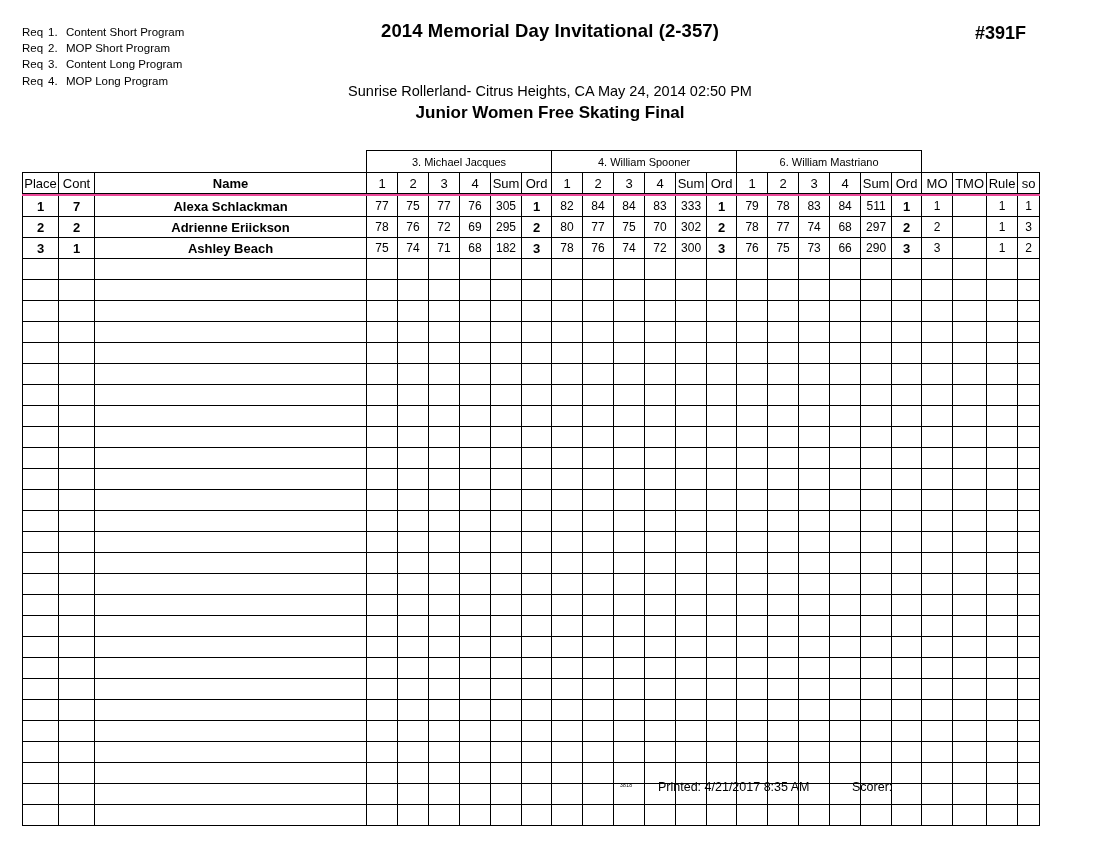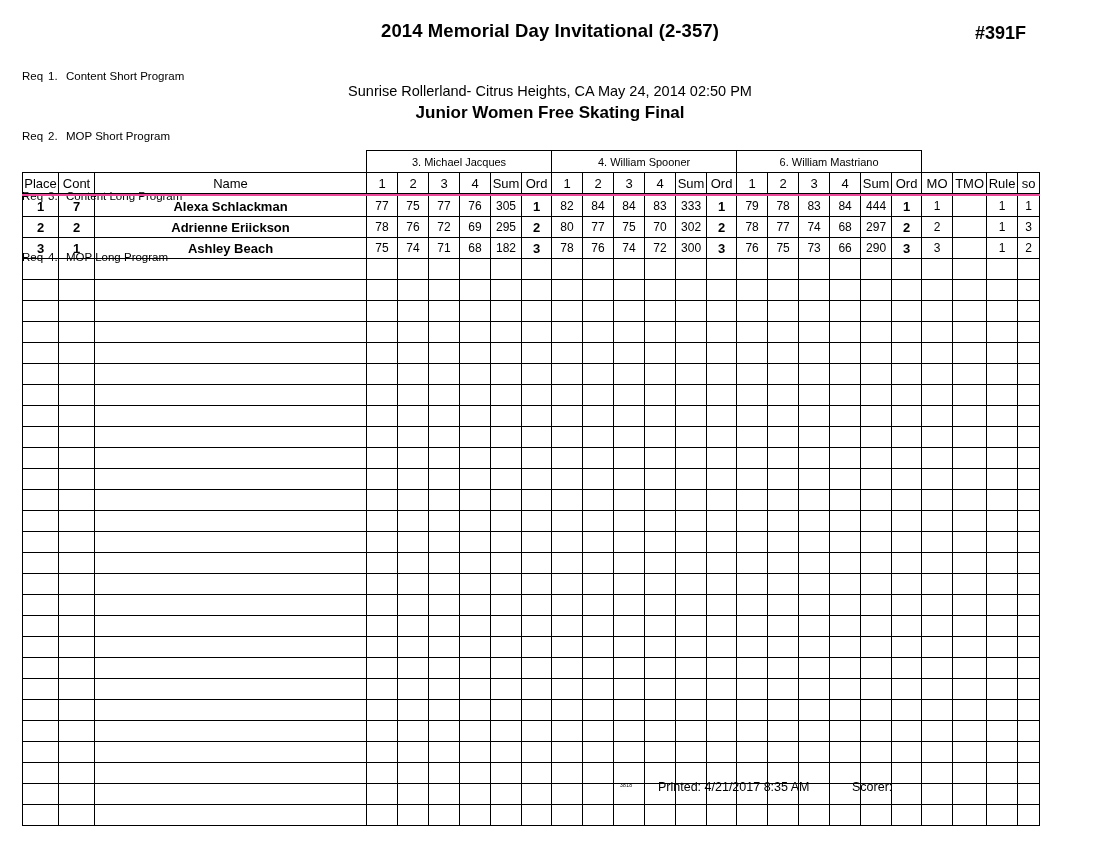--- a/index.html
+++ b/index.html
@@ -19,21 +19,21 @@
   
   #req-legend {
     position: absolute;
     left: 22px;
     top: 24px;
     font-size: 11.5px;
     line-height: 16.2px;
     white-space: nowrap;
   }
   #req-legend .req-line { display: block; }
-  #req-legend .req-tag { display: inline-block; width: 26px; margin-top: 44px; }
+  #req-legend .req-tag { display: inline-block; width: 26px; }
   #req-legend .req-num { display: inline-block; width: 18px; }
 
   
   #title-block {
     position: absolute;
     left: 220px;
     top: 20px;
     width: 660px;
     text-align: center;
   }
@@ -101,21 +101,21 @@
     font-size: 11px;
   }
   td.band-gap { border: none !important; }
 
   
   tr.head-row td {
     height: 21px;
     font-size: 13px;
     border-bottom: 2px solid #ec4899;
   }
-  td.h-left { text-align: left; padding-left: 5px; }
+  td.h-left { text-align: left; padding-left: 5px; font-weight: bold; }
 
   
   td.thickL { border-left: 4px solid #000; }
   td.thickR { border-right: 4px solid #000; }
 
   
   tr.head-row td.underline2 { box-shadow: inset 0 -3px 0 -2px #000; }
 
   
   tr.data-row td { height: 20px; }
@@ -257,21 +257,21 @@
           <td class="cell-score thickL">82</td>
           <td class="cell-score">84</td>
           <td class="cell-score">84</td>
           <td class="cell-score">83</td>
           <td class="cell-sum">333</td>
           <td class="cell-ord thickL thickR">1</td>
           <td class="cell-score thickL">79</td>
           <td class="cell-score">78</td>
           <td class="cell-score">83</td>
           <td class="cell-score">84</td>
-          <td class="cell-sum">444</td>
+          <td class="cell-sum">511</td>
           <td class="cell-ord thickL thickR">1</td>
           <td class="cell-mo">1</td>
           <td class="cell-mo"></td>
           <td class="cell-rule">1</td>
           <td class="cell-so">1</td>
         </tr>
         <tr class="data-row">
           <td class="cell-place">2</td>
           <td class="cell-cont">2</td>
           <td class="cell-name">Adrienne Eriickson</td>

